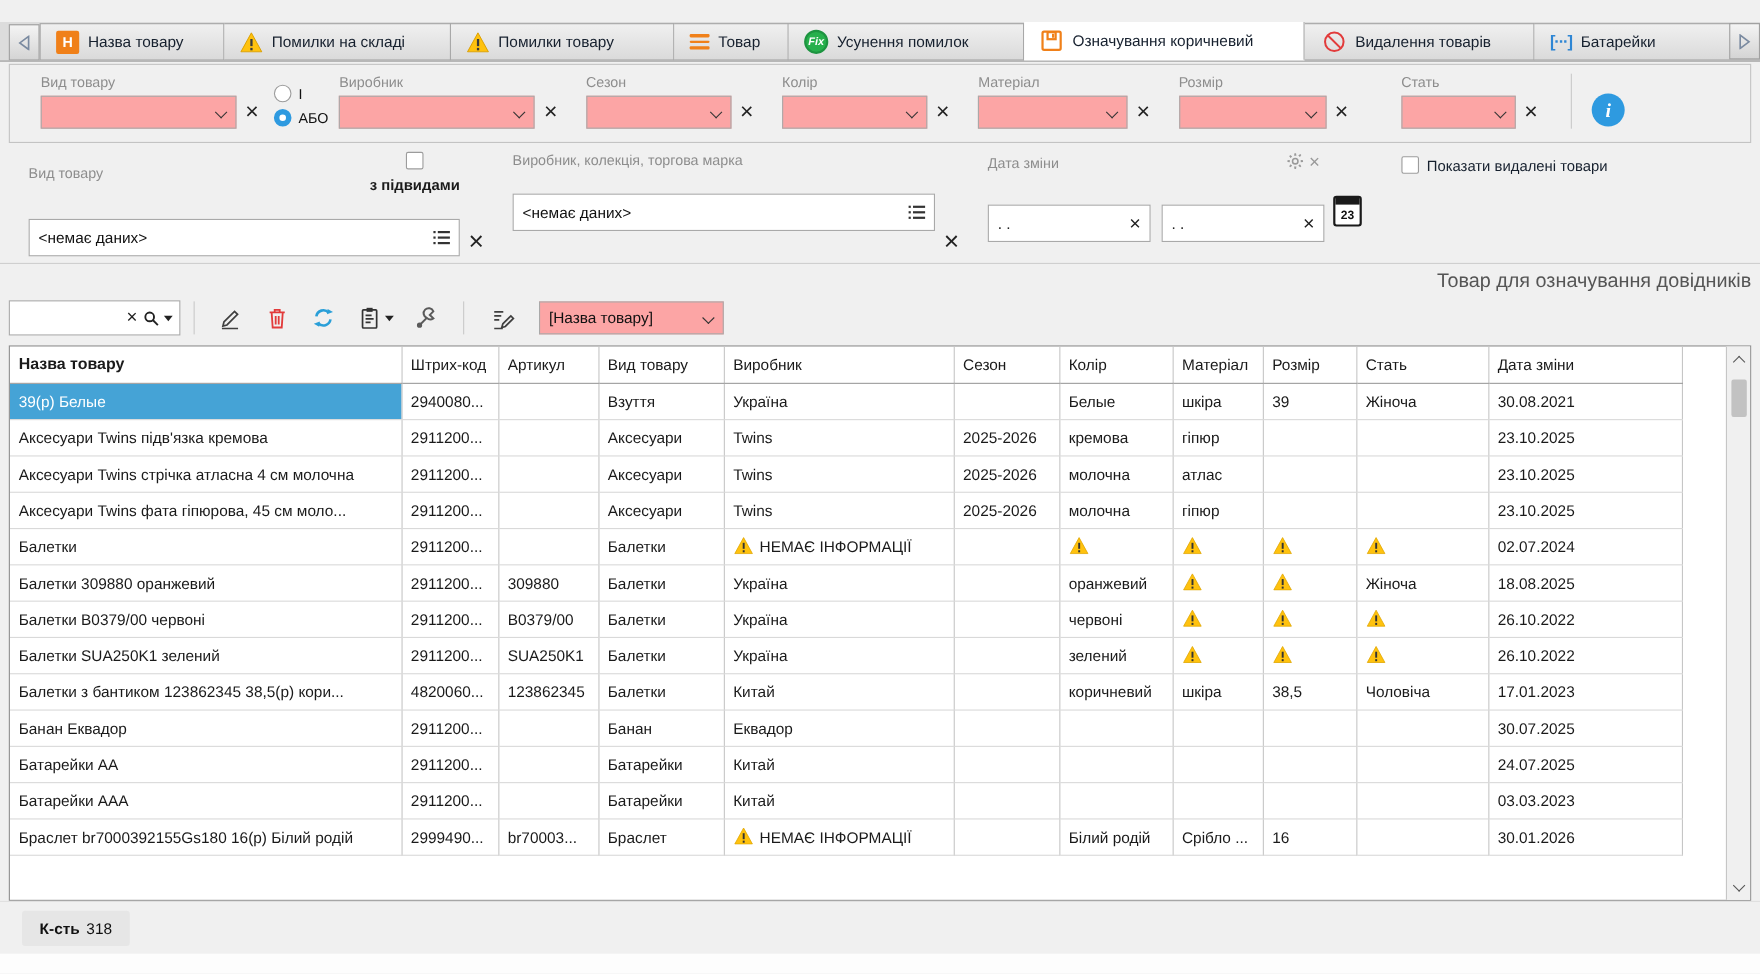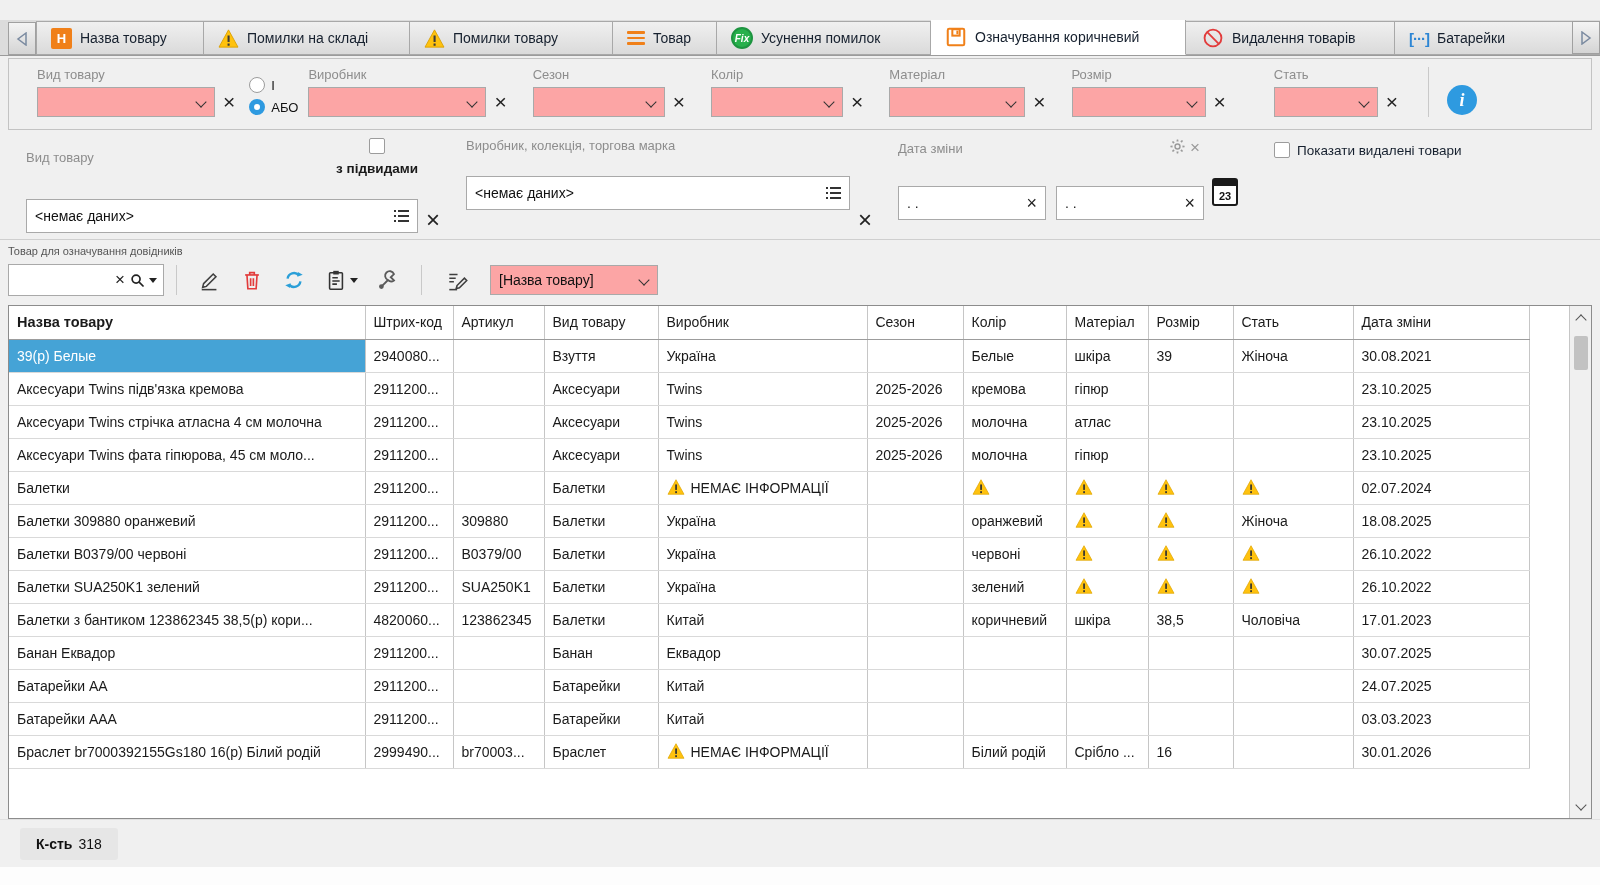--- a/index.html
+++ b/index.html
@@ -61,21 +61,21 @@
   .date-wrap { display:flex; align-items:center; }
   .date-box { width:148px; }
   .cal-btn { width:26px; height:28px; border:2px solid #1a1a1a; border-radius:3px; margin-left:8px; position:relative; background:#fff; display:flex; align-items:flex-end; justify-content:center; }
   .cal-btn .cal-top { position:absolute; top:0; left:0; right:0; height:6px; background:#1a1a1a; }
   .cal-btn .cal-num { font-size:11px; font-weight:bold; color:#111; line-height:15px; }
   .gear-sm svg { width:17px; height:17px; }
   .x-sm { color:#9a9a9a; font-size:17px; padding:0 4px; }
 
   
   .content { flex:1; display:flex; flex-direction:column; border-top:1px solid #cfcfcf; background:#f0f0f0; padding:0 8px; min-height:0; }
-  .section-title { text-align:left; font-size:11px; color:#555; padding:5px 0 2px; flex:0 0 auto; }
+  .section-title { text-align:right; font-size:18px; color:#555; padding:5px 0 2px; flex:0 0 auto; }
   .toolbar { display:flex; align-items:center; padding:4px 0 8px; flex:0 0 auto; }
   .search-box { width:156px; height:32px; background:#fff; border:1px solid #a9a9a9; display:flex; align-items:center; }
   .search-box input { border:none; outline:none; flex:1; min-width:0; height:100%; font-size:14px; padding:0 6px; background:transparent; }
   .tb-sep { width:1px; height:30px; background:#c9c9c9; margin:0 12px; }
   .tb-btn { width:36px; height:34px; display:flex; align-items:center; justify-content:center; border-radius:3px; margin:0 3px; }
   .tb-btn svg { width:22px; height:22px; }
   .caret { width:0; height:0; border-left:4px solid transparent; border-right:4px solid transparent; border-top:5px solid #222; margin-left:3px; }
   .group-dd { width:168px; height:30px; margin-left:8px; font-size:14px; display:flex; align-items:center; padding:0 8px; color:#111; }
 
   

